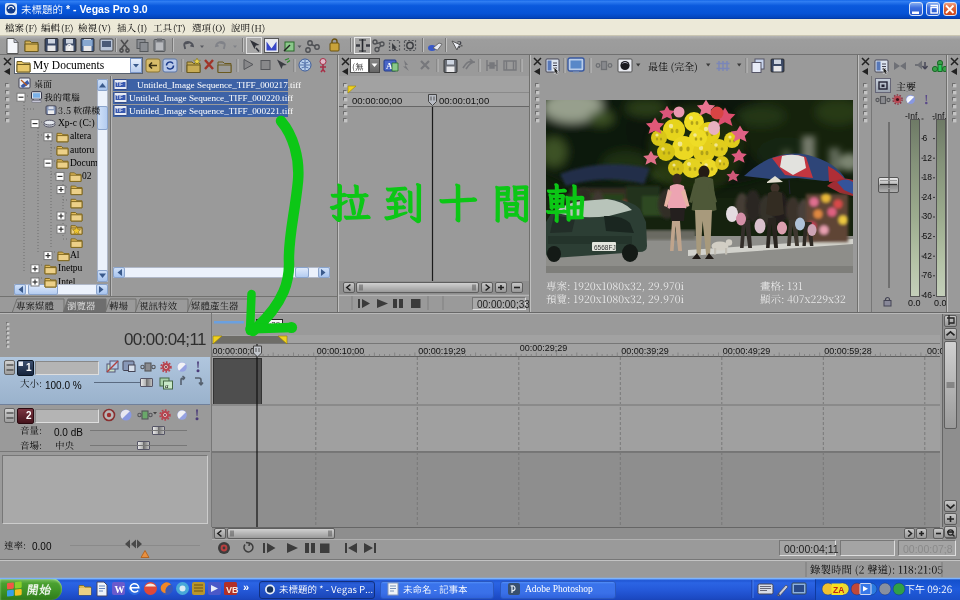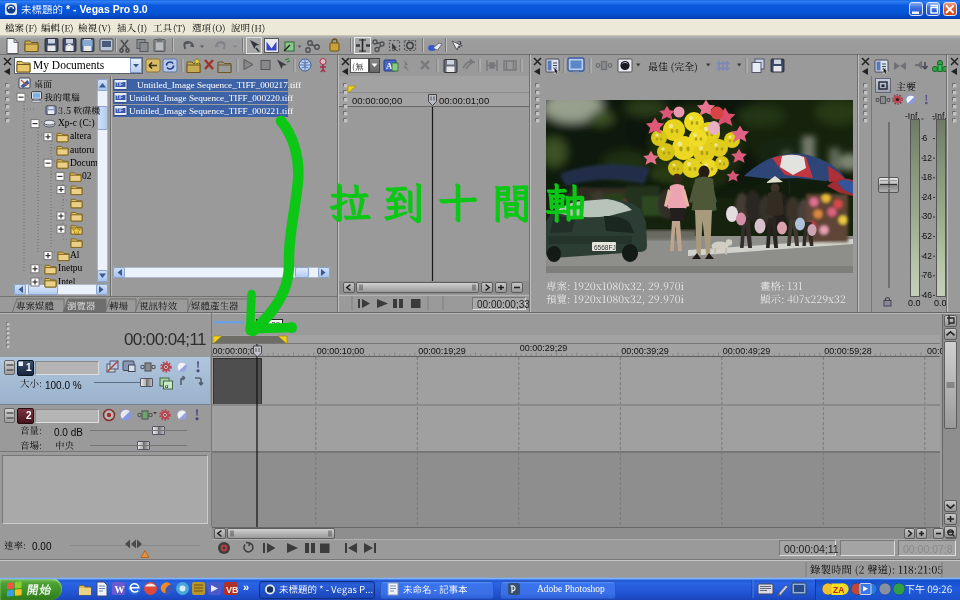--- a/index.html
+++ b/index.html
@@ -122,21 +122,21 @@
 <div style="position:absolute;left:840px;top:540px;width:55px;height:16px;background:#a4a4a4;border:1px solid #777;border-right-color:#ddd;border-bottom-color:#ddd"></div>
 <div style="position:absolute;left:898px;top:540px;width:58px;height:16px;background:#a4a4a4;border:1px solid #777;border-right-color:#ddd;border-bottom-color:#ddd"></div>
 <div style="position:absolute;left:903px;top:542.5px;font:normal 10.5px 'Liberation Sans',sans-serif;color:#8a8a8a;letter-spacing:0;white-space:nowrap">00:00:07;8</div>
 <div style="position:absolute;left:0px;top:561px;width:960px;height:17px;background:#9a9a9a;"></div>
 <div style="position:absolute;left:0px;top:578.5px;width:960px;height:21.5px;background:linear-gradient(180deg,#3a77e8 0%,#2258d8 6%,#2a63e4 14%,#2f6ce8 60%);background:linear-gradient(180deg,#4484f4 0%,#2056d4 8%,#2b64e4 18%,#2458d8 55%,#1c4ac4 90%,#1a45ba 100%);"></div>
 <div style="position:absolute;left:0px;top:578px;width:62px;height:22px;background:linear-gradient(180deg,#7ec464 0%,#4aa030 25%,#3d9226 60%,#2f7a1a 100%);border-radius:0 11px 11px 0;box-shadow:inset 0 1px 2px #b8e8a0"></div>
 <div style="position:absolute;left:243px;top:581px;font:bold 11px 'Liberation Sans',sans-serif;color:#fff;letter-spacing:0;white-space:nowrap">»</div>
 <div style="position:absolute;left:259px;top:580.5px;width:116px;height:18px;background:linear-gradient(180deg,#1e50c8,#2a5ed8 15%,#1a46b8);border-radius:3px;border:1px solid #12307e"></div>
 <div style="position:absolute;left:380px;top:580.5px;width:114px;height:18px;background:linear-gradient(180deg,#5490f8 0%,#3a74ec 12%,#3a70e8 70%,#2f62dc 100%);border-radius:3px;border:1px solid #2a58c0"></div>
 <div style="position:absolute;left:500px;top:580.5px;width:116px;height:18px;background:linear-gradient(180deg,#5490f8 0%,#3a74ec 12%,#3a70e8 70%,#2f62dc 100%);border-radius:3px;border:1px solid #2a58c0"></div>
-<div style="position:absolute;left:537px;top:584px;font:normal 9.5px 'Liberation Serif',sans-serif;color:#fff;letter-spacing:0;white-space:nowrap">Adobe Photoshop</div>
+<div style="position:absolute;left:525px;top:584px;font:normal 9.5px 'Liberation Serif',sans-serif;color:#fff;letter-spacing:0;white-space:nowrap">Adobe Photoshop</div>
 <div style="position:absolute;left:815px;top:578px;width:145px;height:22px;background:linear-gradient(180deg,#2a6ae8 0%,#1450cc 10%,#1f5bdc 50%,#1a4fc8 100%);border-left:1px solid #0f3aa0"></div>
 <svg class="abs" style="left:546px;top:100px" width="307" height="173" viewBox="0 0 307 173">
     <defs>
       <filter id="b3">
         <feGaussianBlur stdDeviation="3"></feGaussianBlur>
       </filter>
       <filter id="b15">
         <feGaussianBlur stdDeviation="1.5"></feGaussianBlur>
       </filter>
       <filter id="b6">

